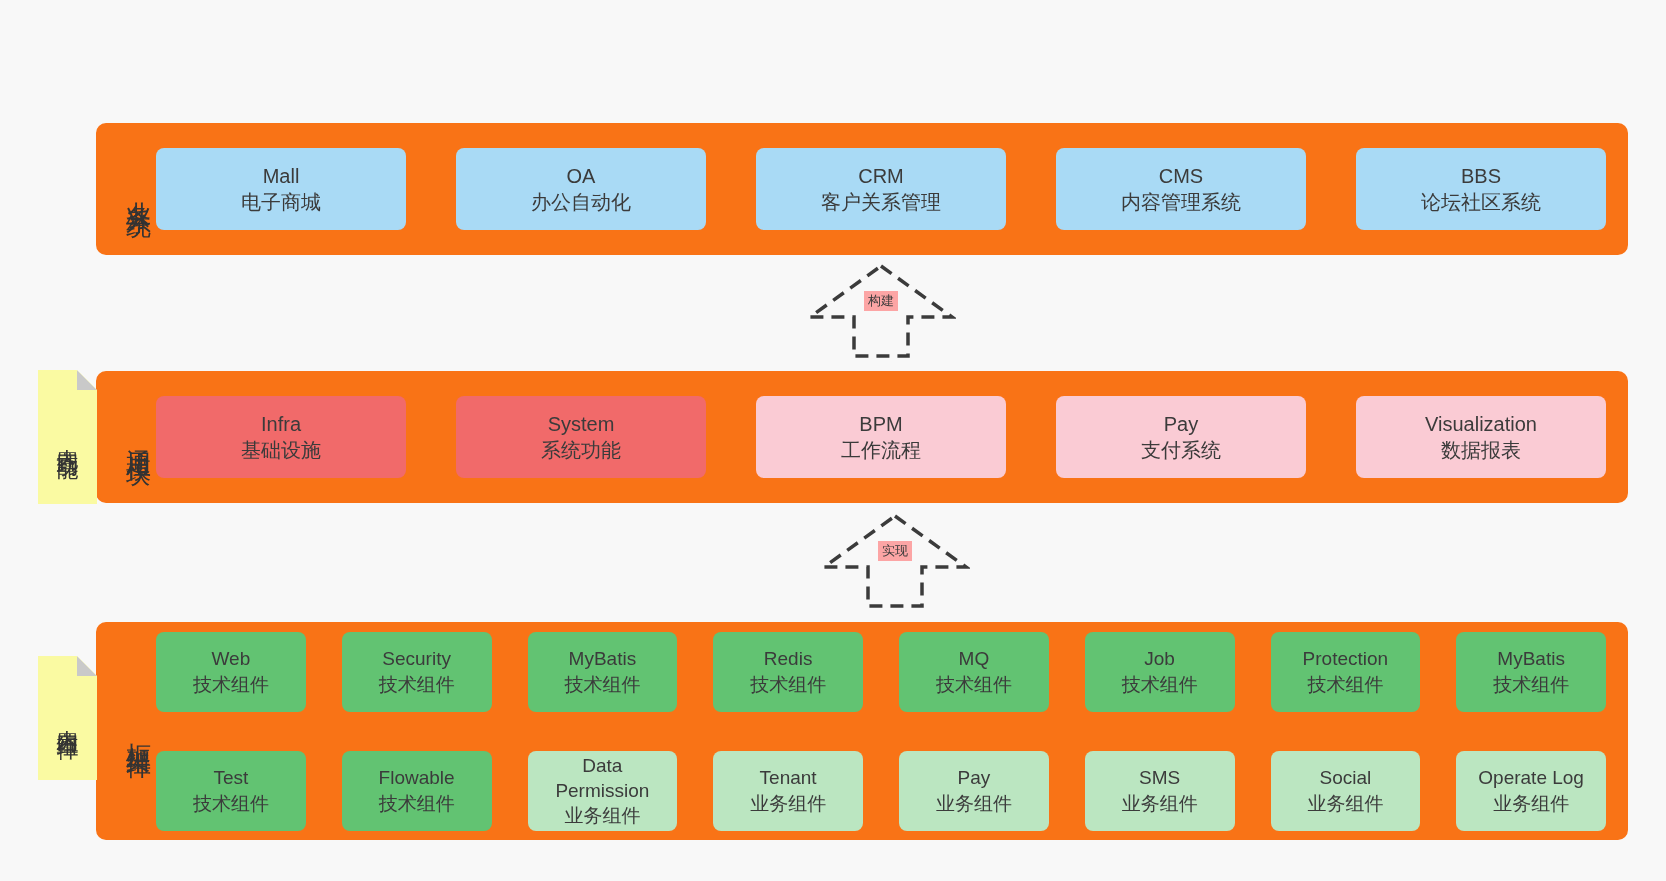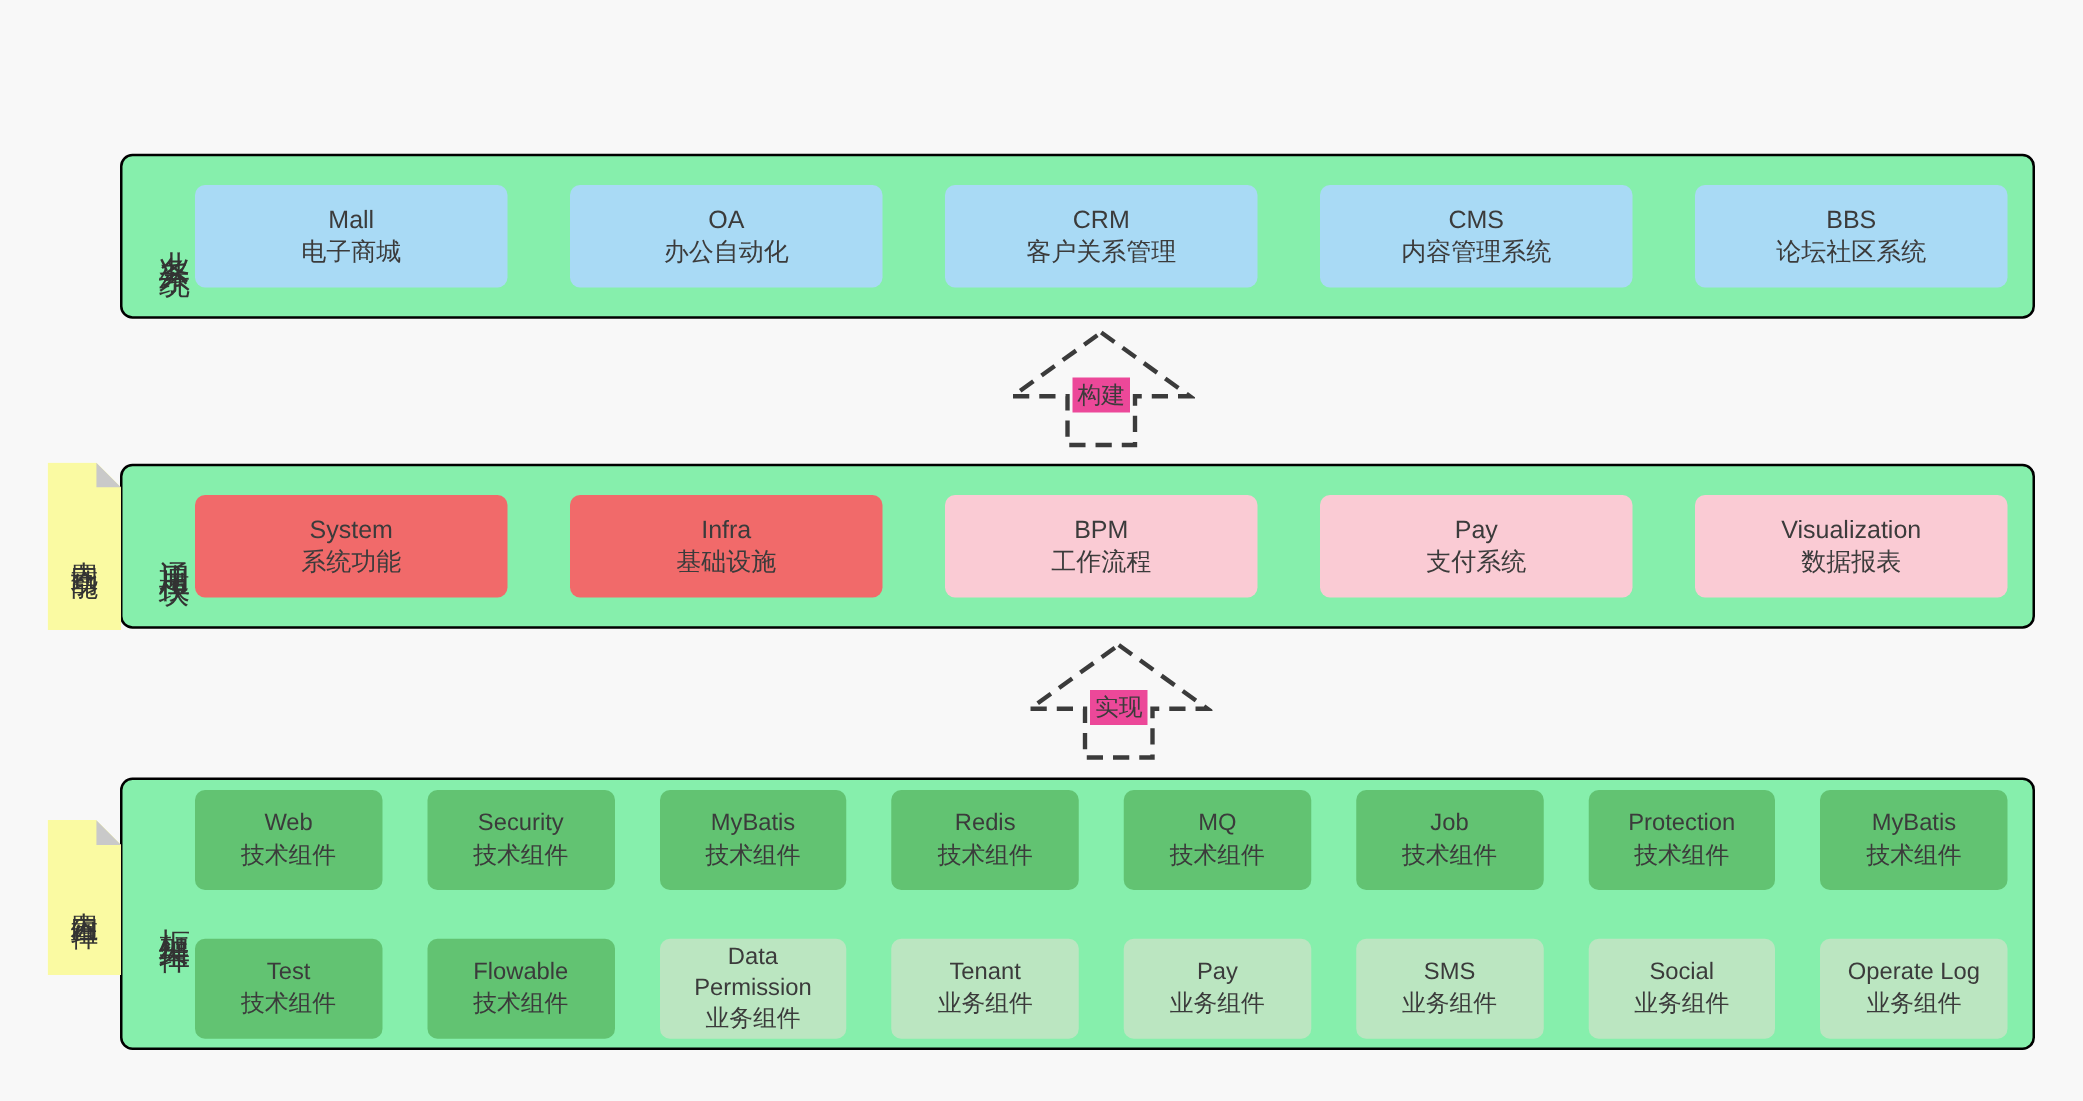--- a/index.html
+++ b/index.html
@@ -6,21 +6,21 @@
   body{
     background:#f8f8f8;
     font-family:"Liberation Sans","DejaVu Sans",sans-serif;
     color:#3b3b3b;
   }
   .stage{position:relative;width:1666px;height:881px;background:#f8f8f8;overflow:hidden}
 
   
   .band{
     position:absolute;left:96px;width:1532px;box-sizing:border-box;
-    background:#86efac;border:2px solid #000000;border-radius:10px;
+    background:#f97316;border:2px solid #f97316;border-radius:10px;
     display:flex;align-items:center;padding:0 20px 0 14px;
   }
   .band-top{top:123px;height:132px}
   .band-mid{top:371px;height:132px}
   .band-bottom{top:622px;height:218px}
 
   .vlabel{
     flex:0 0 44px;
     writing-mode:vertical-rl;text-orientation:upright;
     font-size:25px;letter-spacing:4px;color:#333;
@@ -57,22 +57,22 @@
     writing-mode:vertical-rl;text-orientation:upright;
     font-size:22px;letter-spacing:3px;color:#333;
   }
   .fold{position:absolute;top:0;right:0}
 
   
   .arrow{position:absolute;width:150px;height:101px}
   .arrow1{left:806px;top:260px}
   .arrow2{left:820px;top:510px}
   .arrow-label{
-    position:absolute;left:50%;top:56px;transform:translate(-50%,-50%);
-    background:#ec4899;padding:1px 4px;font-size:19px;color:#3b3b3b;white-space:nowrap;
+    position:absolute;left:50%;top:41px;transform:translate(-50%,-50%);
+    background:#fca5a5;padding:1px 4px;font-size:13px;color:#3b3b3b;white-space:nowrap;
   }
 </style>
 </head>
 <body>
 
 <div class="stage">
 
   <section class="band band-top">
     <div class="vlabel">业务系统</div>
     <div class="row6">
@@ -110,26 +110,26 @@
     <svg class="fold" width="20" height="20" viewBox="0 0 20 20">
       <polygon points="0,0 20,20 0,20" fill="#c9c9c9"></polygon>
     </svg>
     <span class="vtext">内置功能</span>
   </div>
 
   <section class="band band-mid">
     <div class="vlabel">通用模块</div>
     <div class="row6">
       <div class="box c-red">
+        <span>Infra</span>
+        <span>基础设施</span>
+      </div>
+      <div class="box c-red">
         <span>System</span>
         <span>系统功能</span>
-      </div>
-      <div class="box c-red">
-        <span>Infra</span>
-        <span>基础设施</span>
       </div>
       <div class="box c-pink">
         <span>BPM</span>
         <span>工作流程</span>
       </div>
       <div class="box c-pink">
         <span>Pay</span>
         <span>支付系统</span>
       </div>
       <div class="box c-pink">

